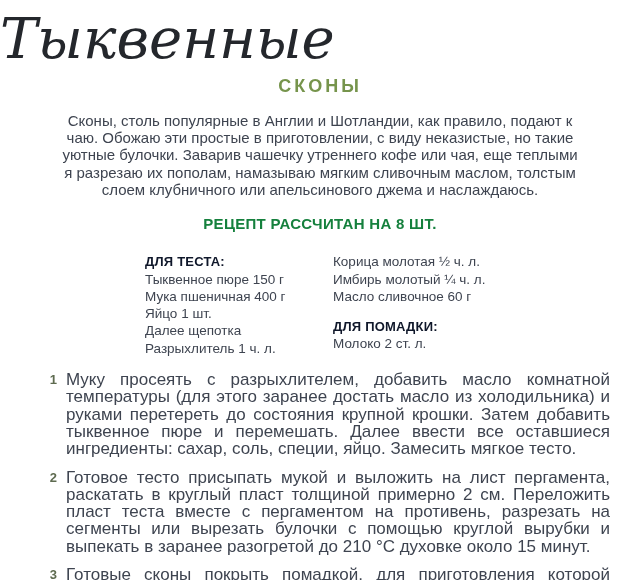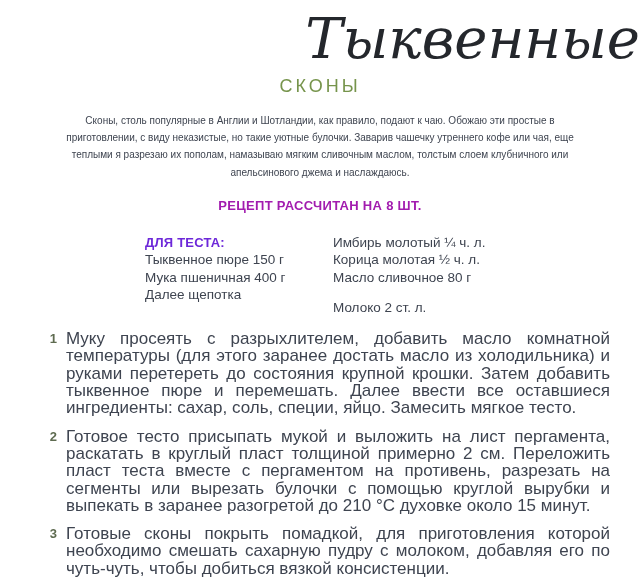--- a/index.html
+++ b/index.html
@@ -10,55 +10,55 @@
     font-family:"Liberation Sans", sans-serif;
     color:#3e4450;
     overflow:hidden;
   }
   .title-script {
     font-family:"DejaVu Serif", serif;
     font-style:italic;
     font-weight:400;
     font-size:56px;
     line-height:1.05;
-    text-align:right;
+    text-align:left;
     color:#24272c;
     margin-top:10px;
   }
   .title-sub {
     text-align:center;
     color:#76944c;
-    font-weight:normal;
+    font-weight:bold;
     font-size:18px;
     letter-spacing:3px;
     margin-top:7px;
   }
   .intro {
     width:522px;
     margin:15px auto 17px;
     text-align:center;
-    font-size:10px;
+    font-size:15px;
     line-height:17.3px;
   }
   .yield {
     text-align:center;
     font-weight:bold;
-    font-size:13px;
+    font-size:15px;
     letter-spacing:0.3px;
-    color:#a21caf;
+    color:#15803d;
     margin-top:11px;
   }
   .ingredients {
     display:flex;
     margin:21px 0 0 145px;
   }
   .ing-col-left  { width:188px; }
   .ing-col-right { width:220px; }
   .ing-header {
-    color:#6d28d9;
+    color:#0f172a;
     font-weight:bold;
     font-size:13px;
     line-height:17.3px;
     letter-spacing:0.2px;
   }
   .ing-item {
     font-size:13.5px;
     line-height:17.3px;
     white-space:nowrap;
   }
@@ -92,27 +92,30 @@
 
   <div class="intro">Сконы, столь популярные в Англии и Шотландии, как правило, подают к чаю. Обожаю эти простые в приготовлении, с виду неказистые, но такие уютные булочки. Заварив чашечку утреннего кофе или чая, еще теплыми я разрезаю их пополам, намазываю мягким сливочным маслом, толстым слоем клубничного или апельсинового джема и наслаждаюсь.</div>
 
   <div class="yield">РЕЦЕПТ РАССЧИТАН НА 8 ШТ.</div>
 
   <div class="ingredients">
     <div class="ing-col-left">
       <div class="ing-header">ДЛЯ ТЕСТА:</div>
       <div class="ing-item">Тыквенное пюре 150 г</div>
       <div class="ing-item">Мука пшеничная 400 г</div>
+      <div class="ing-item">Яйцо 1 шт.</div>
       <div class="ing-item">Далее щепотка</div>
+      <div class="ing-item">Разрыхлитель 1 ч. л.</div>
     </div>
     <div class="ing-col-right">
+      <div class="ing-item">Корица молотая ½ ч. л.</div>
       <div class="ing-item">Имбирь молотый ¼ ч. л.</div>
-      <div class="ing-item">Корица молотая ½ ч. л.</div>
-      <div class="ing-item">Масло сливочное 80 г</div>
+      <div class="ing-item">Масло сливочное 60 г</div>
       <div class="ing-gap"></div>
+      <div class="ing-header">ДЛЯ ПОМАДКИ:</div>
       <div class="ing-item">Молоко 2 ст. л.</div>
     </div>
   </div>
 
   <div class="steps">
     <div class="step">
       <div class="step-num">1</div>
       <div class="step-text">Муку просеять с разрыхлителем, добавить масло комнатной температуры (для этого заранее достать масло из холодильника) и руками перетереть до состояния крупной крошки. Затем добавить тыквенное пюре и перемешать. Далее ввести все оставшиеся ингредиенты: сахар, соль, специи, яйцо. Замесить мягкое тесто.</div>
     </div>
     <div class="step">

